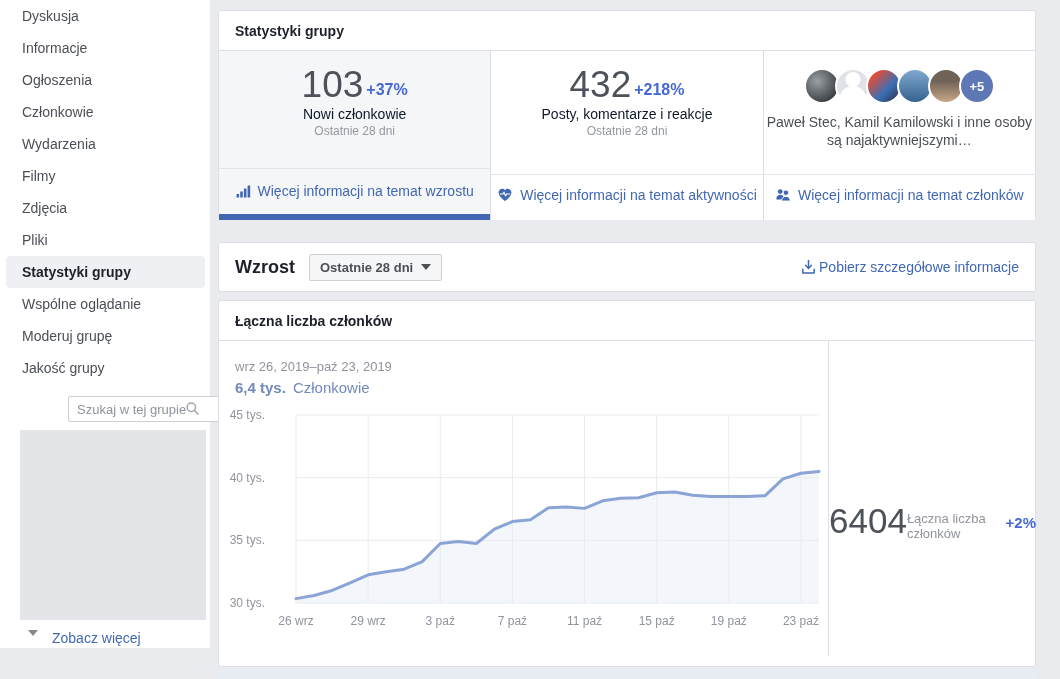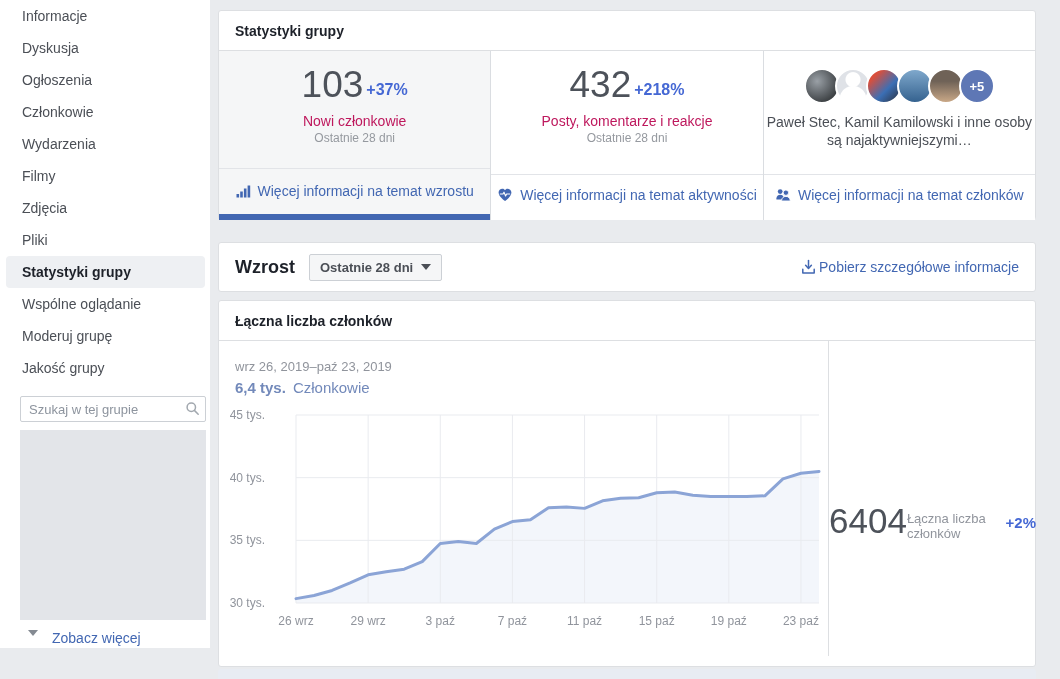--- a/index.html
+++ b/index.html
@@ -5,21 +5,21 @@
   * { margin:0; padding:0; box-sizing:border-box; }
   body { font-family:"Liberation Sans", sans-serif; background:#e9ebee; }
   .screen { position:relative; width:1060px; height:679px; overflow:hidden; background:#e9ebee; }
 
   
   .sidebar { position:absolute; left:0; top:0; width:210px; height:648px; background:#fff; }
   .menu { list-style:none; padding-top:0; }
   .menu li { height:32px; line-height:32px; padding-left:22px; font-size:14px; color:#4b4f56; cursor:pointer; white-space:nowrap; }
   .menu li.sel { background:#eef0f3; border-radius:4px; margin:0 5px 0 6px; padding-left:16px; font-weight:bold; color:#1d2129; }
   .searchbox { position:absolute; left:20px; top:396px; width:186px; height:26px; }
-  .searchbox input { width:100%; height:100%; border:1px solid #ccd0d5; border-radius:2px; padding:0 26px 0 8px; font-size:13px; color:#be185d; font-family:inherit; }
+  .searchbox input { width:100%; height:100%; border:1px solid #ccd0d5; border-radius:2px; padding:0 26px 0 8px; font-size:13px; color:#be185d; font-family:inherit;margin-left:48px; }
   .searchbox input::placeholder { color:#8d949e; }
   .searchbox svg { position:absolute; right:6px; top:5px; }
   .adbox { position:absolute; left:20px; top:430px; width:186px; height:190px; background:#e3e5e9; }
   .see-more { position:absolute; left:28px; top:630px; display:flex; align-items:flex-start; gap:14px; font-size:14px; color:#4267b2; cursor:pointer; }
   .caret-gray { width:0; height:0; border-left:5px solid transparent; border-right:5px solid transparent; border-top:6px solid #848a92; }
 
   
   .card { position:absolute; left:218px; width:818px; background:#fff; border:1px solid #dddfe2; border-radius:3px; }
   .card-header { height:40px; display:flex; align-items:center; padding:0 16px; border-bottom:1px solid #dddfe2; font-size:14px; font-weight:bold; color:#1d2129; }
 
@@ -27,21 +27,21 @@
   .card.overview { top:10px; height:210px; }
   .tabs { display:flex; height:169px; }
   .tab { flex:1 1 0; position:relative; cursor:pointer; background:#fff; }
   .tab + .tab { border-left:1px solid #dadde1; }
   .tab.active { background:#f5f6f7; }
   .tab.active::after { content:""; position:absolute; left:0; right:0; bottom:0; height:6px; background:#4267b2; }
   .tab-body { height:123px; display:flex; flex-direction:column; align-items:center; padding-top:14px; }
   .num-row { display:flex; align-items:flex-end; }
   .big-num { font-size:37px; font-weight:300; color:#4d525a; line-height:40px; }
   .delta { font-size:16px; font-weight:bold; color:#4568d4; margin:0 0 6px 3px; }
-  .stat-label { margin-top:8px; font-size:14px; color:#be185d; }
+  .stat-label { margin-top:1px; font-size:14px; color:#0f172a; }
   .stat-sub { margin-top:2px; font-size:12px; color:#95999f; }
   .tab-link { position:absolute; left:0; right:0; bottom:0; height:46px; border-top:1px solid #e2e4e8; display:flex; align-items:center; justify-content:center; gap:7px; font-size:14px; color:#4267b2; padding-bottom:6px; }
   .tab.active .tab-link { padding-bottom:8px; height:52px; }
   .avatars { display:flex; margin-top:3px; }
   .av { width:36px; height:36px; border-radius:50%; border:2px solid #fff; }
   .av + .av { margin-left:-5px; }
   .av1 { background:radial-gradient(circle at 35% 35%, #9aa0a6, #3c4043 75%); }
   .av2 { background:radial-gradient(circle at 50% 30%, #fff 7px, rgba(255,255,255,0) 8px),
                radial-gradient(circle at 50% 92%, #fff 13px, rgba(255,255,255,0) 14px), #dfe2e7; }
   .av3 { background:linear-gradient(135deg, #d94f3c 20%, #3b6fb5 60%, #2b2f3a); }
@@ -71,22 +71,22 @@
 
   .next-card-sliver { position:absolute; left:218px; top:669px; width:818px; height:10px; background:#e8ecf3; border-radius:3px 3px 0 0; }
 </style>
 </head>
 <body>
 
 <div class="screen">
 
   <aside class="sidebar">
     <ul class="menu">
+      <li>Dyskusja</li>
       <li>Informacje</li>
-      <li>Dyskusja</li>
       <li>Ogłoszenia</li>
       <li>Członkowie</li>
       <li>Wydarzenia</li>
       <li>Filmy</li>
       <li>Zdjęcia</li>
       <li>Pliki</li>
       <li class="sel">Statystyki grupy</li>
       <li>Wspólne oglądanie</li>
       <li>Moderuj grupę</li>
       <li>Jakość grupy</li>

